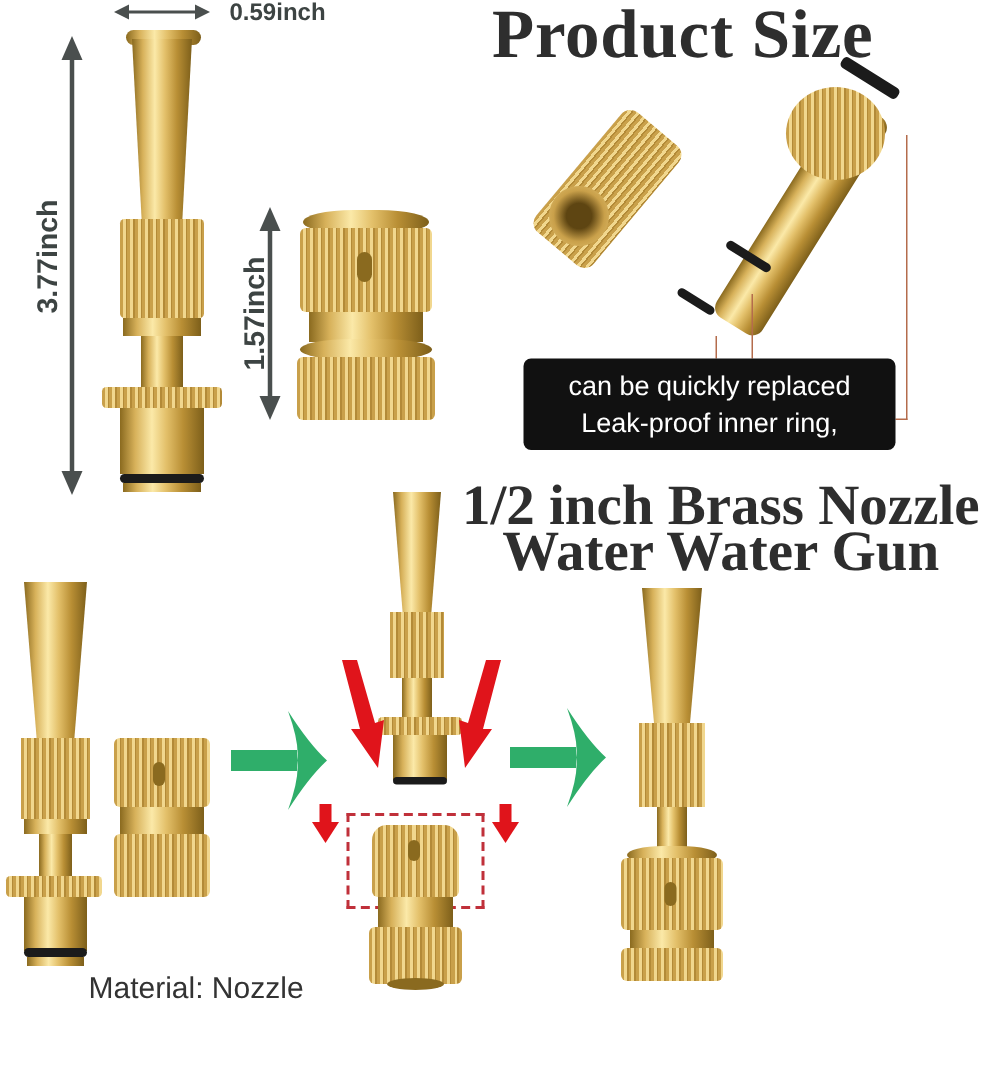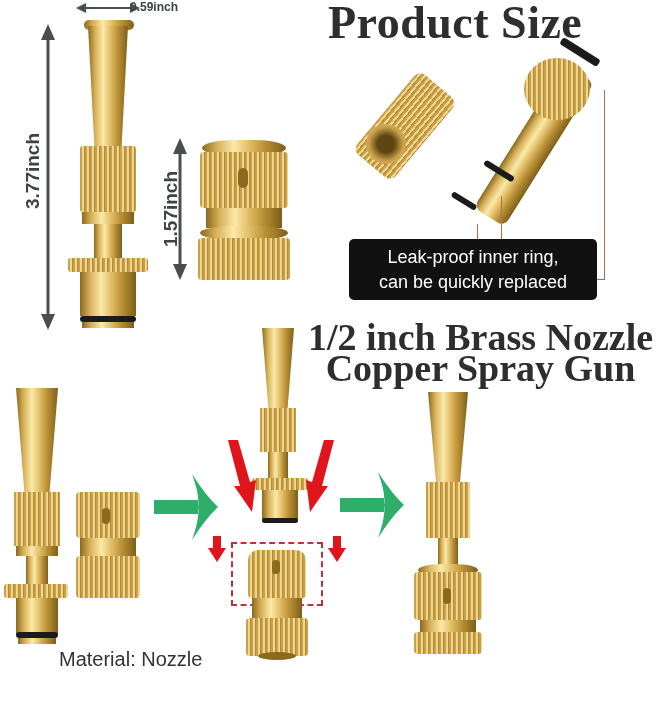--- a/index.html
+++ b/index.html
@@ -19,21 +19,21 @@
 </head>
 <body>
 
 <div id="product-size" class="abs title">Product Size</div>
 
 <svg class="abs" style="left:76px;top:2px" width="70" height="12">
   <line x1="6" y1="6" x2="58" y2="6" stroke="#4a4f4e" stroke-width="2"></line>
   <polygon points="0,6 10,1 10,11" fill="#4a4f4e"></polygon>
   <polygon points="64,6 54,1 54,11" fill="#4a4f4e"></polygon>
 </svg>
-<div class="abs dim-label" style="left:130px;top:0px;font-size:12px">0.59inch</div>
+<div class="abs dim-label" style="left:153px;top:0px;font-size:16px">0.59inch</div>
 
 <svg class="abs" style="left:40px;top:24px" width="16" height="306">
   <line x1="8" y1="12" x2="8" y2="294" stroke="#4a4f4e" stroke-width="3"></line>
   <polygon points="8,0 1,16 15,16" fill="#4a4f4e"></polygon>
   <polygon points="8,306 1,290 15,290" fill="#4a4f4e"></polygon>
 </svg>
 <div class="abs dim-label" style="left:-12px;top:160px;transform:rotate(-90deg);font-size:19px;width:90px;text-align:center">3.77inch</div>
 
 <div class="abs" style="left:66px;top:18px;width:84px;height:312px">
   <div class="abs brass" style="left:18px;top:2px;width:50px;height:10px;border-radius:6px"></div>
@@ -74,27 +74,27 @@
   <div class="abs oring" style="left:42px;top:120px;width:34px;height:6px;transform:rotate(32deg)"></div>
   <div class="abs oring" style="left:10px;top:150px;width:28px;height:6px;transform:rotate(32deg)"></div>
 </div>
 
 <div class="abs leader" style="left:477px;top:224px;height:15px"></div>
 <div class="abs leader" style="left:501px;top:196px;height:43px"></div>
 <div class="abs leader" style="left:604px;top:90px;height:190px"></div>
 <div class="abs leader" style="left:597px;top:279px;width:8px;height:1px"></div>
 
 <div id="callout" class="abs">
+  <div>can be quickly replaced</div>
   <div>Leak-proof inner ring,</div>
-  <div>can be quickly replaced</div>
 </div>
 
 <div id="subtitle" class="abs title">
   <div>1/2 inch Brass Nozzle</div>
-  <div>Copper Spray Gun</div>
+  <div>Water Water Gun</div>
 </div>
 
 <div class="abs" style="left:2px;top:388px;width:70px;height:260px">
   <div class="abs brass" style="left:14px;top:0px;width:42px;height:104px;clip-path:polygon(0 0,100% 0,80% 100%,20% 100%)"></div>
   <div class="abs knurl" style="left:12px;top:104px;width:46px;height:54px"></div>
   <div class="abs brass" style="left:14px;top:158px;width:42px;height:10px"></div>
   <div class="abs brass" style="left:24px;top:168px;width:22px;height:28px"></div>
   <div class="abs knurl" style="left:2px;top:196px;width:64px;height:14px;border-radius:3px"></div>
   <div class="abs brass" style="left:14px;top:210px;width:42px;height:36px"></div>
   <div class="abs oring" style="left:14px;top:244px;width:42px;height:6px"></div>

